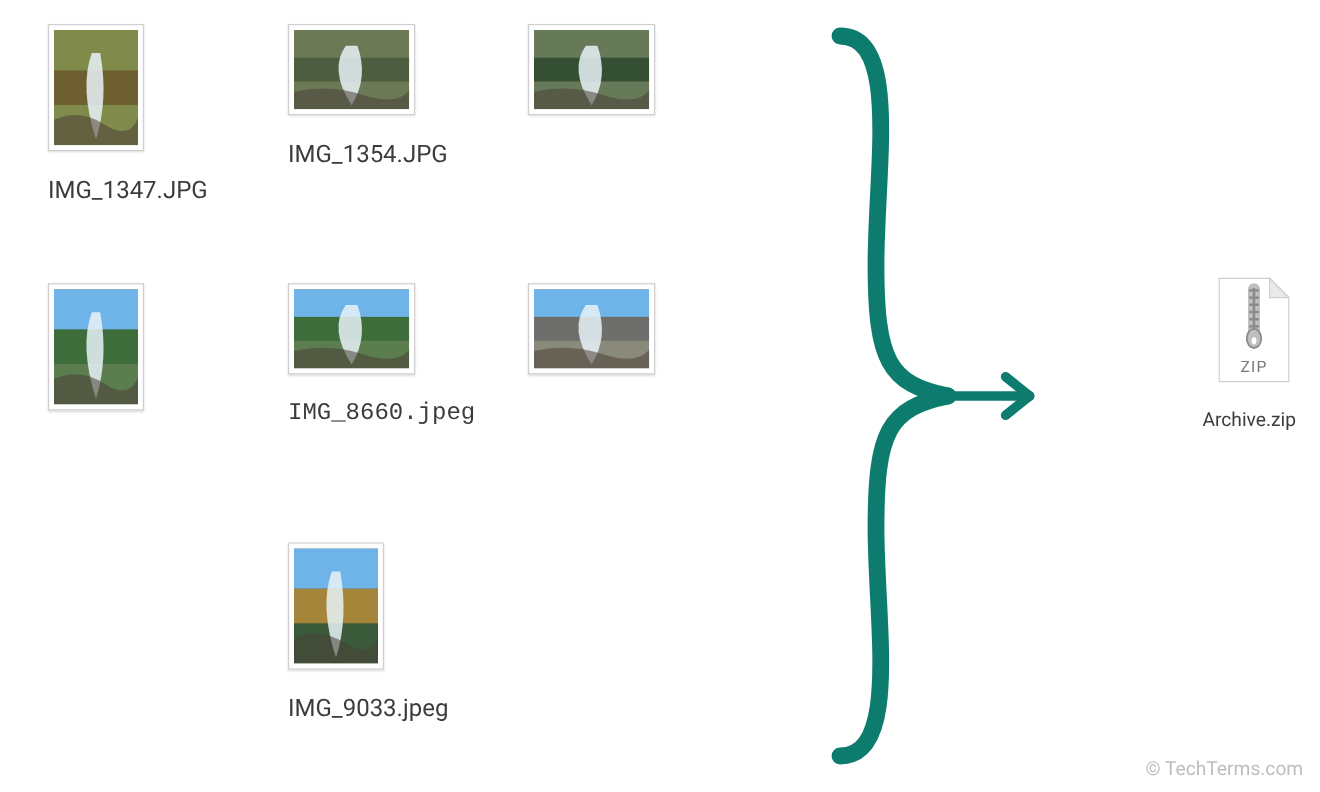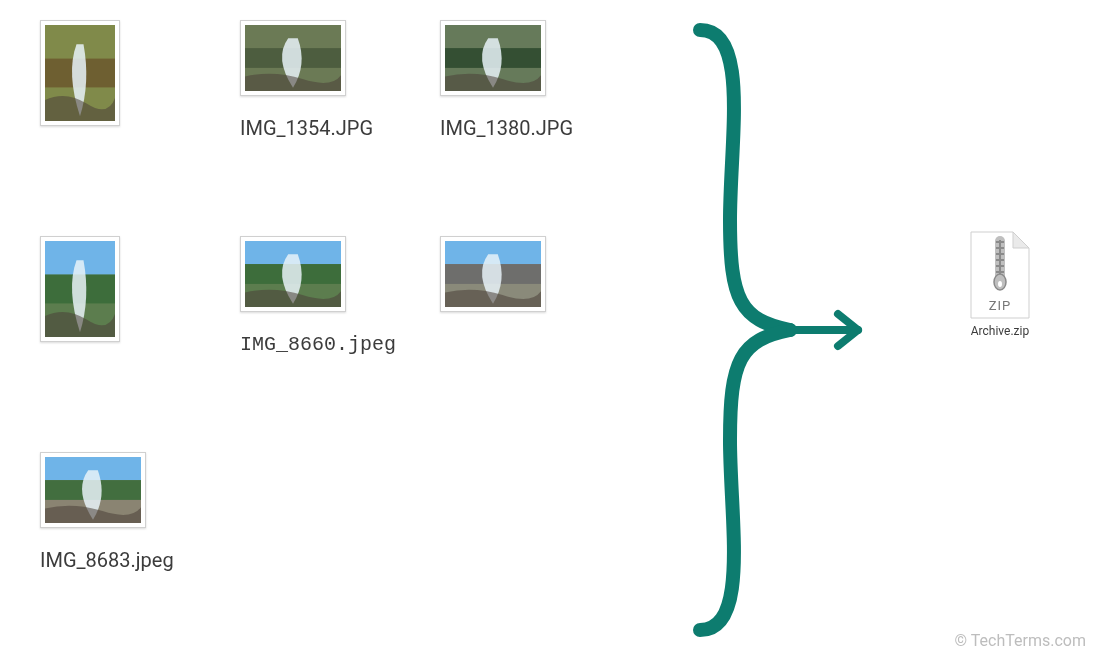--- a/index.html
+++ b/index.html
@@ -52,34 +52,34 @@
     top: 20px;
     width: 220px;
     height: 620px;
   }
 
   .zip-item {
     position: absolute;
     left: 920px;
     top: 230px;
     width: 160px;
-    text-align: center;
+    text-align: right;
   }
   .zip-icon {
     display: inline-block;
   }
   .zip-label-ext {
     font-size: 13px;
     fill: #777777;
     font-family: -apple-system, BlinkMacSystemFont, "Segoe UI", Roboto, Helvetica, Arial, sans-serif;
     letter-spacing: 1px;
   }
   .zip-filename {
-    margin-top: 0;
-    font-size: 12px;
+    margin-top: 16px;
+    font-size: 16px;
     color: #3c3c3c;
   }
   .watermark {
     position: absolute;
     right: 14px;
     bottom: 10px;
     font-size: 16px;
     color: #bdbdbd;
     text-align: right;
   }
@@ -89,38 +89,38 @@
 
 <div class="canvas">
 
   <div class="file-item r1 c1">
     <span class="thumb-frame"><svg class="thumb-img" width="70" height="96" viewBox="0 0 70 96">
           <rect x="0" y="0" width="70" height="96" fill="#808a4a"></rect>
           <rect x="0" y="33.599999999999994" width="70" height="28.799999999999997" fill="#6b5a2f" opacity="0.9"></rect>
           <path d="M 31.5 19.200000000000003 Q 21 48 35 91.19999999999999 Q 45.5 57.599999999999994 38.5 19.200000000000003 Z" fill="#e8f2f8" opacity="0.85"></path>
           <path d="M 0 74.88 Q 21 65.28 42 78.72 T 70 72.96000000000001 L 70 96 L 0 96 Z" fill="#4a4038" opacity="0.55"></path>
         </svg></span>
+    <div class="file-label">IMG_1347.JPG</div>
   </div>
   <div class="file-item r1 c2">
     <span class="thumb-frame"><svg class="thumb-img" width="96" height="66" viewBox="0 0 96 66">
           <rect x="0" y="0" width="96" height="66" fill="#6b7a55"></rect>
           <rect x="0" y="23.099999999999998" width="96" height="19.8" fill="#4a5a3d" opacity="0.9"></rect>
           <path d="M 43.2 13.200000000000001 Q 28.799999999999997 33 48 62.699999999999996 Q 62.400000000000006 39.6 52.800000000000004 13.200000000000001 Z" fill="#e8f2f8" opacity="0.85"></path>
           <path d="M 0 51.480000000000004 Q 28.799999999999997 44.88 57.599999999999994 54.12 T 96 50.160000000000004 L 96 66 L 0 66 Z" fill="#4a4038" opacity="0.55"></path>
         </svg></span>
     <div class="file-label">IMG_1354.JPG</div>
   </div>
   <div class="file-item r1 c3">
     <span class="thumb-frame"><svg class="thumb-img" width="96" height="66" viewBox="0 0 96 66">
           <rect x="0" y="0" width="96" height="66" fill="#667a5a"></rect>
           <rect x="0" y="23.099999999999998" width="96" height="19.8" fill="#2f4a2f" opacity="0.9"></rect>
           <path d="M 43.2 13.200000000000001 Q 28.799999999999997 33 48 62.699999999999996 Q 62.400000000000006 39.6 52.800000000000004 13.200000000000001 Z" fill="#e8f2f8" opacity="0.85"></path>
           <path d="M 0 51.480000000000004 Q 28.799999999999997 44.88 57.599999999999994 54.12 T 96 50.160000000000004 L 96 66 L 0 66 Z" fill="#4a4038" opacity="0.55"></path>
         </svg></span>
-    <div class="file-label">IMG_1380.JPG</div>
   </div>
 
   <div class="file-item r2 c1">
     <span class="thumb-frame"><svg class="thumb-img" width="70" height="96" viewBox="0 0 70 96">
           <rect x="0" y="0" width="70" height="96" fill="#5c7d4e"></rect>
           <rect x="0" y="0" width="70" height="33.599999999999994" fill="#6fb4e8"></rect>
           <rect x="0" y="33.599999999999994" width="70" height="28.799999999999997" fill="#3a6b3a" opacity="0.9"></rect>
           <path d="M 31.5 19.200000000000003 Q 21 48 35 91.19999999999999 Q 45.5 57.599999999999994 38.5 19.200000000000003 Z" fill="#e8f2f8" opacity="0.85"></path>
           <path d="M 0 74.88 Q 21 65.28 42 78.72 T 70 72.96000000000001 L 70 96 L 0 96 Z" fill="#4a4038" opacity="0.55"></path>
         </svg></span>
@@ -138,29 +138,29 @@
   <div class="file-item r2 c3">
     <span class="thumb-frame"><svg class="thumb-img" width="96" height="66" viewBox="0 0 96 66">
           <rect x="0" y="0" width="96" height="66" fill="#8a8a7a"></rect>
           <rect x="0" y="0" width="96" height="23.099999999999998" fill="#6fb4e8"></rect>
           <rect x="0" y="23.099999999999998" width="96" height="19.8" fill="#6a6a6a" opacity="0.9"></rect>
           <path d="M 43.2 13.200000000000001 Q 28.799999999999997 33 48 62.699999999999996 Q 62.400000000000006 39.6 52.800000000000004 13.200000000000001 Z" fill="#e8f2f8" opacity="0.85"></path>
           <path d="M 0 51.480000000000004 Q 28.799999999999997 44.88 57.599999999999994 54.12 T 96 50.160000000000004 L 96 66 L 0 66 Z" fill="#4a4038" opacity="0.55"></path>
         </svg></span>
   </div>
 
-  <div class="file-item r3 c1">
-    <span class="thumb-frame"><svg class="thumb-img" width="96" height="66" viewBox="0 0 96 66">
-          <rect x="0" y="0" width="96" height="66" fill="#8a8472"></rect>
-          <rect x="0" y="0" width="96" height="23.099999999999998" fill="#6fb4e8"></rect>
-          <rect x="0" y="23.099999999999998" width="96" height="19.8" fill="#3a6b3a" opacity="0.9"></rect>
-          <path d="M 43.2 13.200000000000001 Q 28.799999999999997 33 48 62.699999999999996 Q 62.400000000000006 39.6 52.800000000000004 13.200000000000001 Z" fill="#e8f2f8" opacity="0.85"></path>
-          <path d="M 0 51.480000000000004 Q 28.799999999999997 44.88 57.599999999999994 54.12 T 96 50.160000000000004 L 96 66 L 0 66 Z" fill="#4a4038" opacity="0.55"></path>
-        </svg></span>
-    <div class="file-label">IMG_8683.jpeg</div>
+  <div class="file-item r3 c2">
+    <span class="thumb-frame"><svg class="thumb-img" width="70" height="96" viewBox="0 0 70 96">
+          <rect x="0" y="0" width="70" height="96" fill="#3a5a3a"></rect>
+          <rect x="0" y="0" width="70" height="33.599999999999994" fill="#6fb4e8"></rect>
+          <rect x="0" y="33.599999999999994" width="70" height="28.799999999999997" fill="#b08a3a" opacity="0.9"></rect>
+          <path d="M 31.5 19.200000000000003 Q 21 48 35 91.19999999999999 Q 45.5 57.599999999999994 38.5 19.200000000000003 Z" fill="#e8f2f8" opacity="0.85"></path>
+          <path d="M 0 74.88 Q 21 65.28 42 78.72 T 70 72.96000000000001 L 70 96 L 0 96 Z" fill="#4a4038" opacity="0.55"></path>
+        </svg></span>
+    <div class="file-label">IMG_9033.jpeg</div>
   </div>
 
   <div class="brace-wrap">
     <svg width="220" height="620" viewBox="0 0 220 620">
 
       <path d="M 40 10
                C 90 10, 70 120, 70 200
                C 70 280, 80 300, 130 310" fill="none" stroke-width="14" stroke-linecap="round" stroke="#0d7c6f"></path>
 
       <path d="M 40 610

